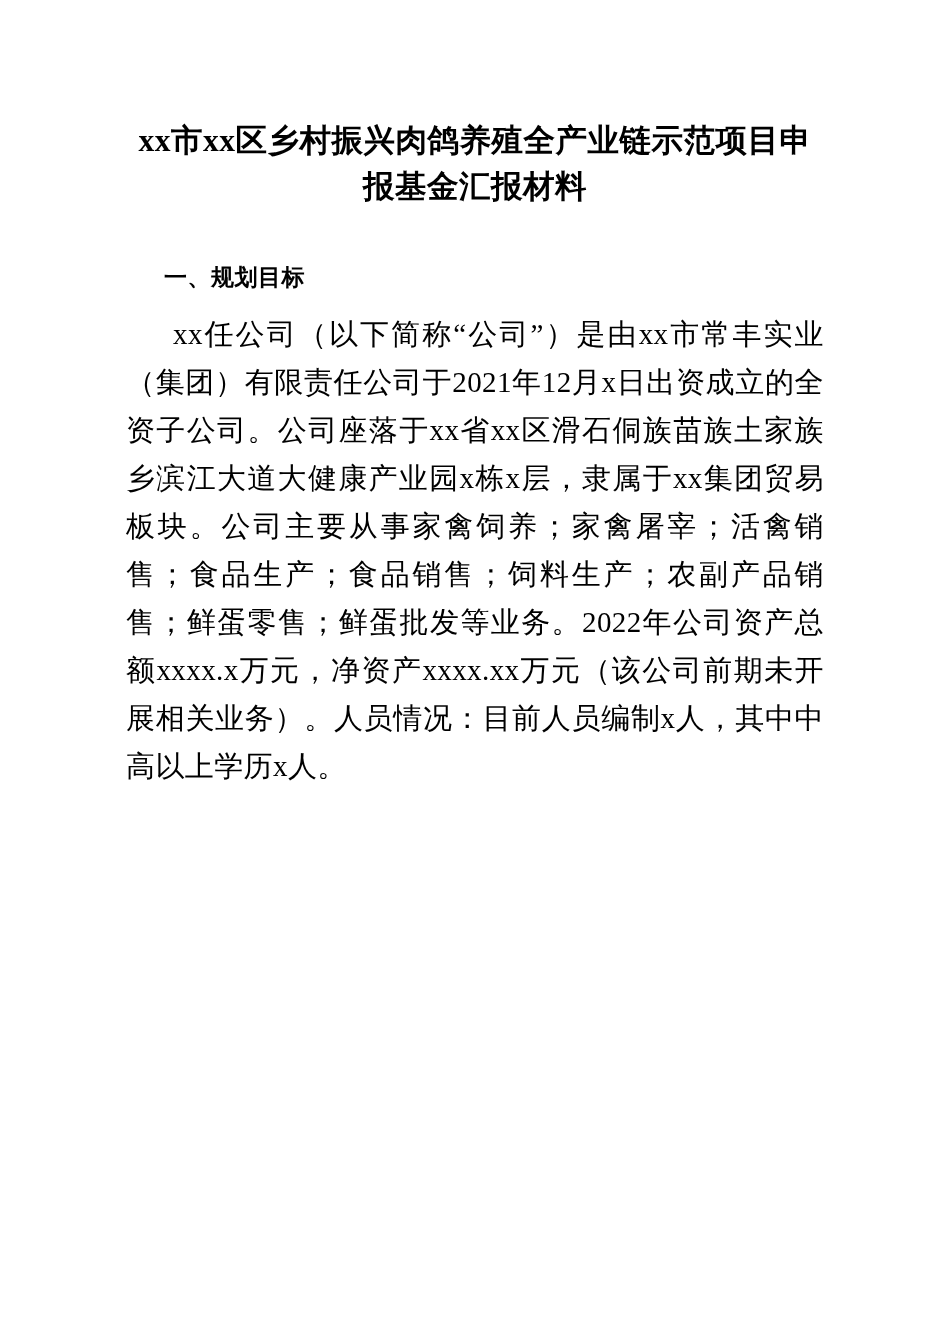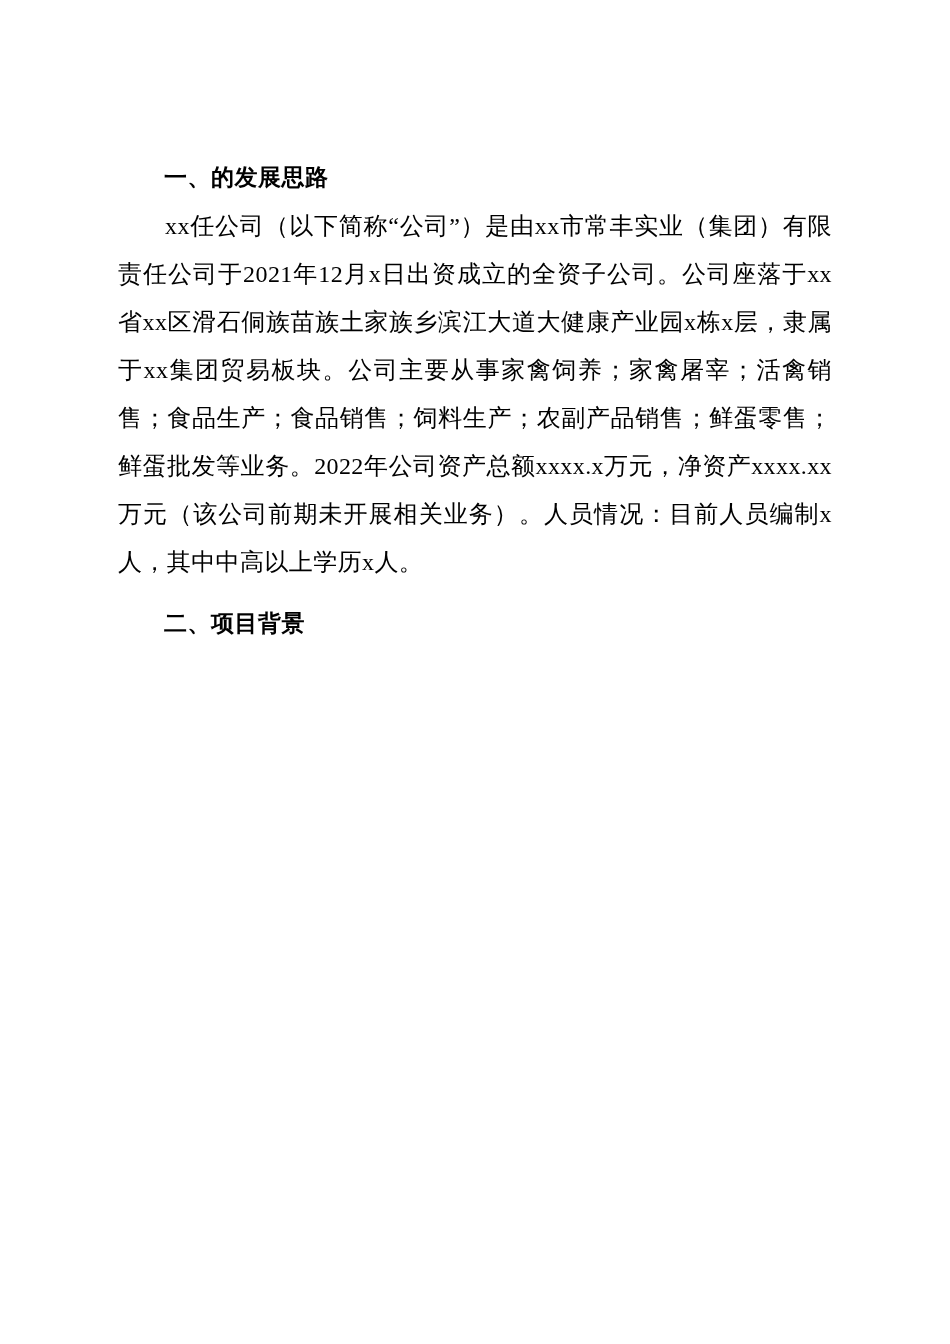--- a/index.html
+++ b/index.html
@@ -38,42 +38,42 @@
     font-weight: bold;
     font-size: 23px;
     line-height: 48px;
     color: #000000;
     margin: 14px 0 0 0;
     text-indent: 46px;
     letter-spacing: 0.5px;
   }
   .para {
     font-family: "Liberation Serif", "DejaVu Serif", serif;
-    font-size: 24px;
+    font-size: 29px;
     line-height: 48px;
     color: #000000;
-    margin: 0;
+    margin: 8px;
     text-indent: 47px;
     text-align: justify;
     text-justify: inter-ideograph;
     letter-spacing: 0.4px;
     word-break: break-all;
   }
   .spacer-top {
     height: 22px;
   }
 </style>
 </head>
 <body>
 
 <div class="page">
   <div class="content">
 
+    <h1 class="doc-title">xx市xx区乡村振兴肉鸽养殖全产业链示范项目申报基金汇报材料</h1>
 
     <div class="spacer-top"></div>
 
-    <h2 class="section-heading">一、的发展思路</h2>
+    <h2 class="section-heading">一、规划目标</h2>
     <p class="para">xx任公司（以下简称“公司”）是由xx市常丰实业（集团）有限责任公司于2021年12月x日出资成立的全资子公司。公司座落于xx省xx区滑石侗族苗族土家族乡滨江大道大健康产业园x栋x层，隶属于xx集团贸易板块。公司主要从事家禽饲养；家禽屠宰；活禽销售；食品生产；食品销售；饲料生产；农副产品销售；鲜蛋零售；鲜蛋批发等业务。2022年公司资产总额xxxx.x万元，净资产xxxx.xx万元（该公司前期未开展相关业务）。人员情况：目前人员编制x人，其中中高以上学历x人。</p>
 
-    <h2 class="section-heading">二、项目背景</h2>
 
   </div>
 </div>
 
 </body></html>

